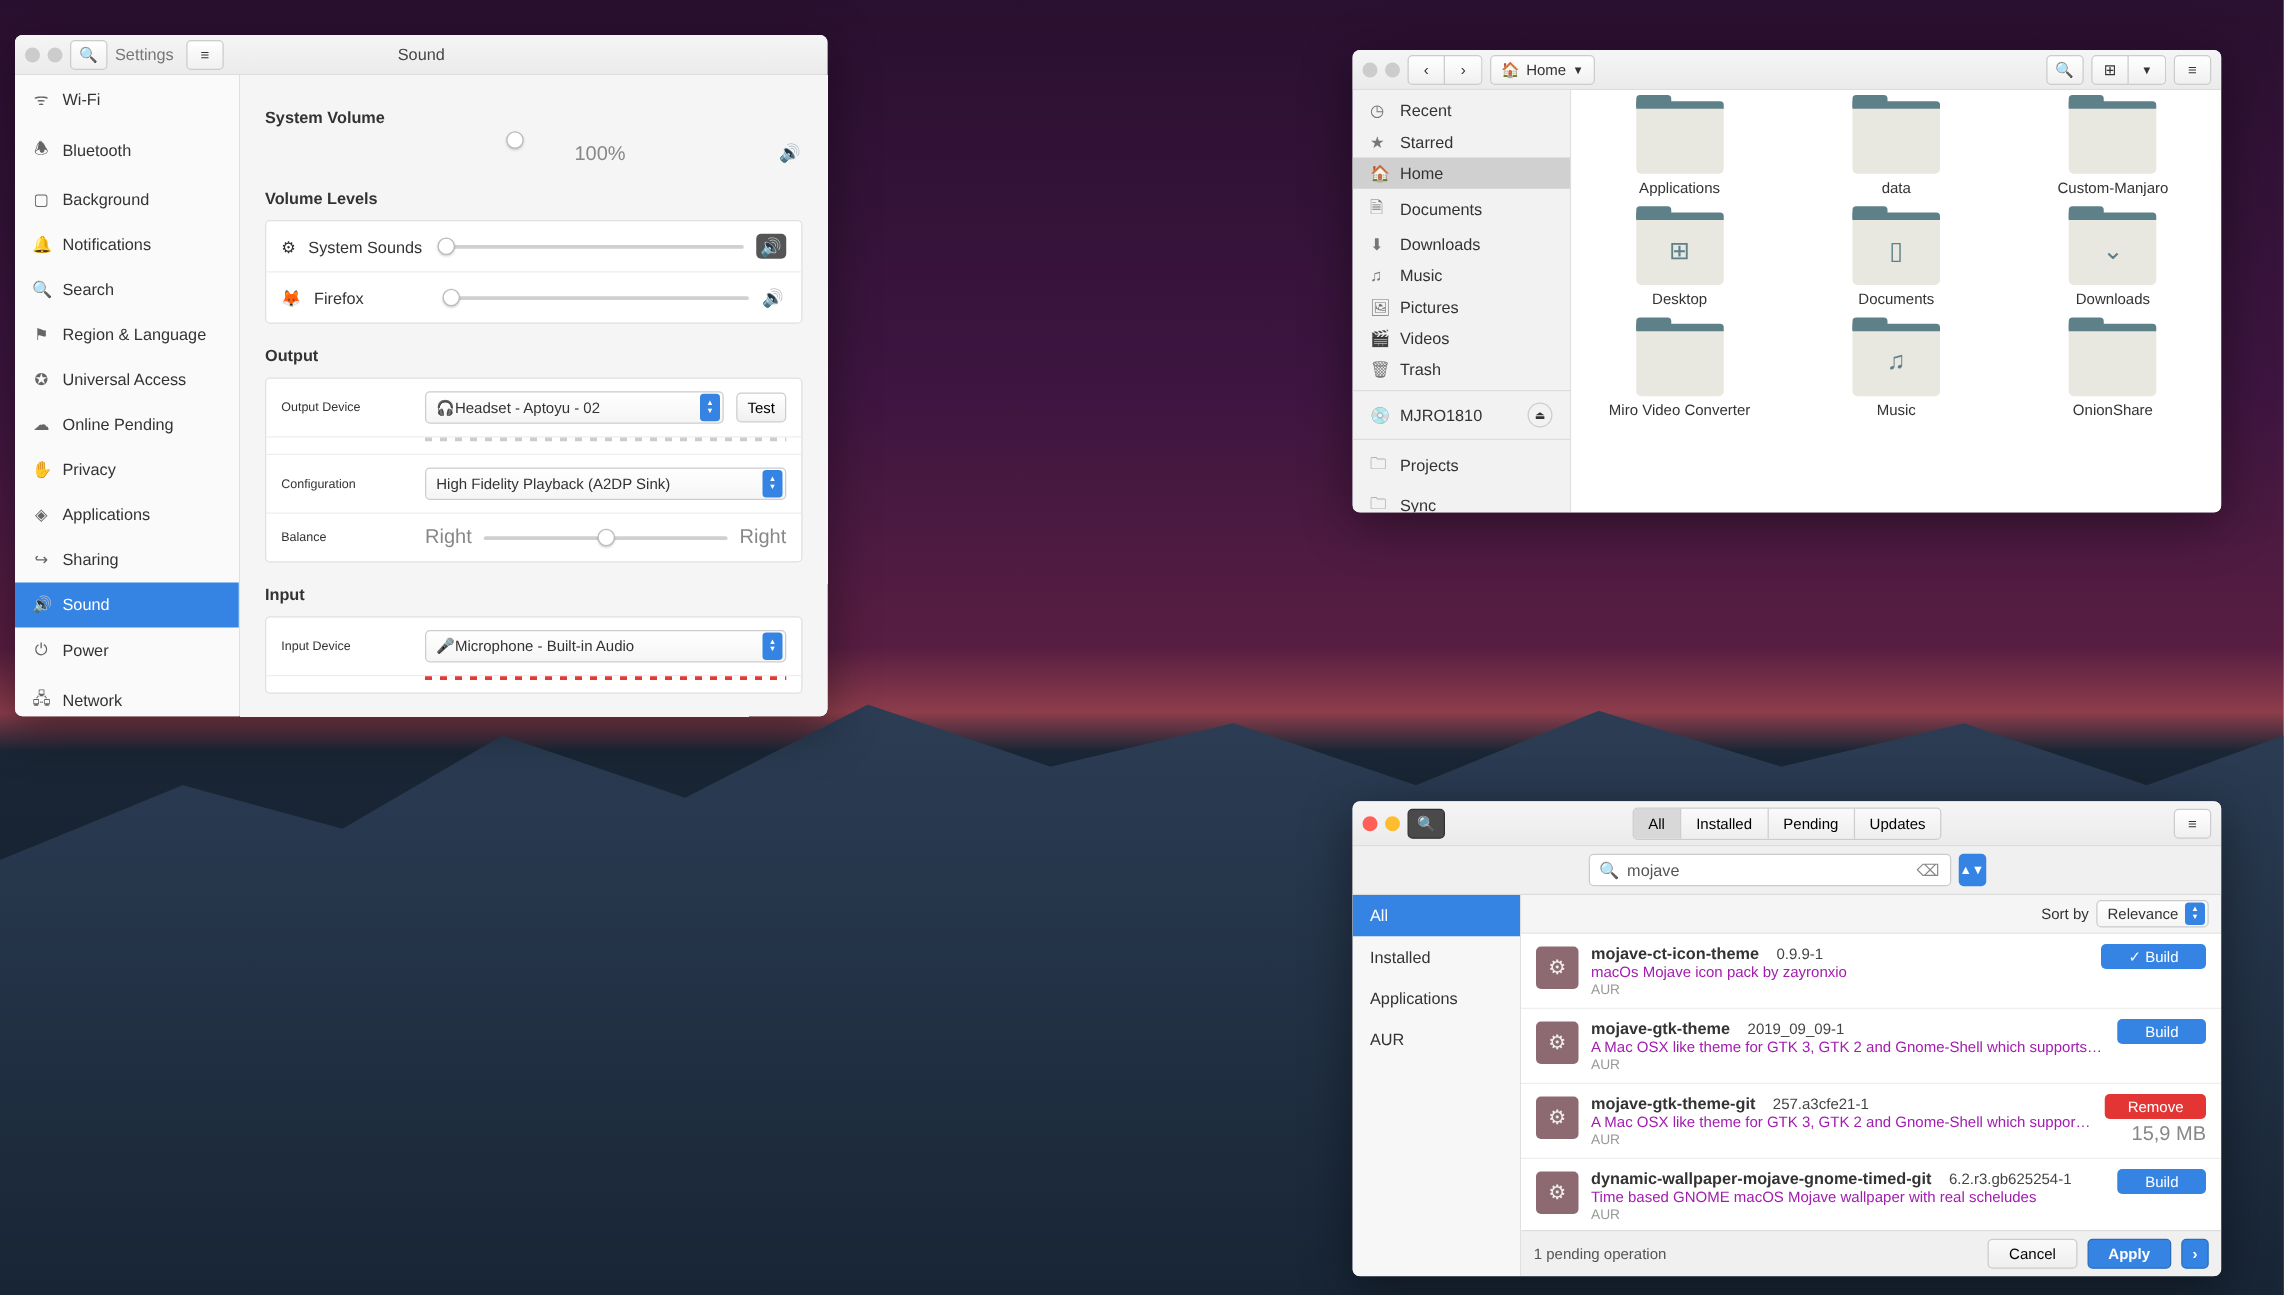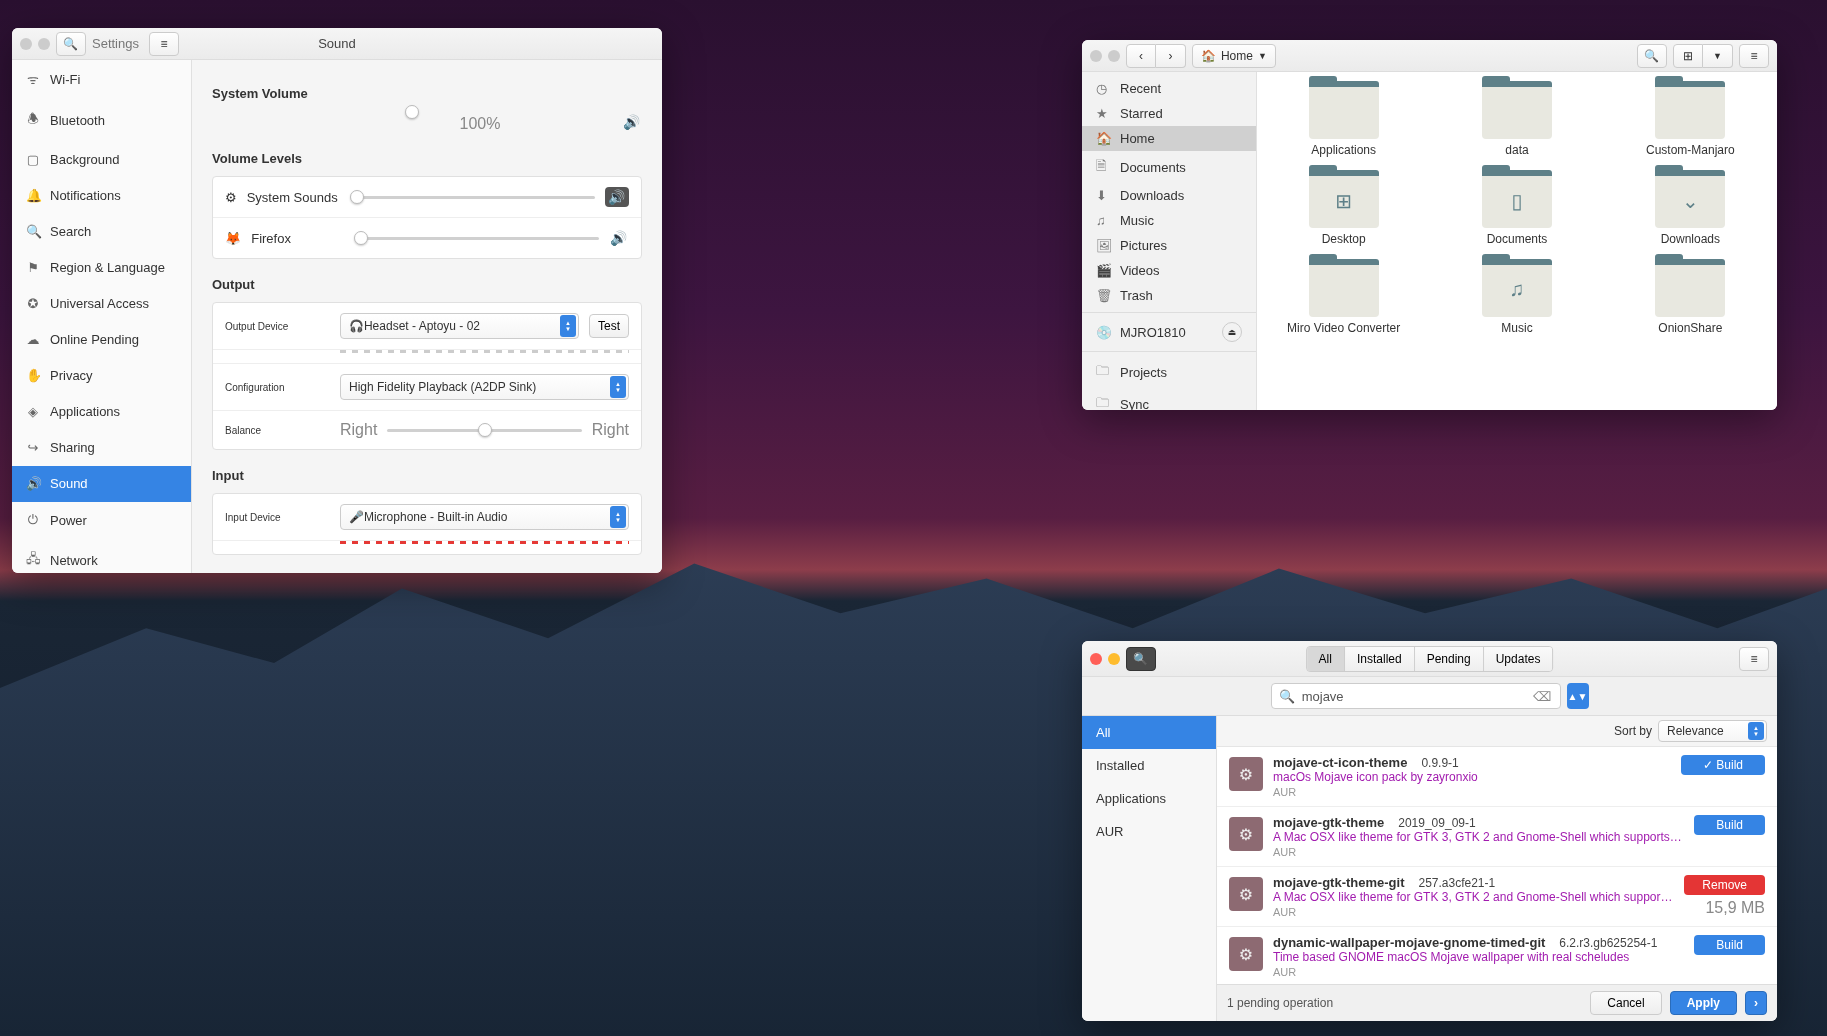--- a/index.html
+++ b/index.html
@@ -403,21 +403,21 @@
   <div class="pkg-body">
     <div class="pkg-sidebar" id="pkg-sb">
         <div class="pk-item active">All</div>
         <div class="pk-item">Installed</div>
         <div class="pk-item">Applications</div>
         <div class="pk-item">AUR</div>
       </div>
     <div class="pkg-main">
       <div class="pkg-sort">
         <span>Sort by</span>
-        <div class="select" style="flex:none;width:109px;height:22px">
+        <div class="select" style="flex:none;width:90px;height:22px">
           <span>Relevance</span>
           <span class="arrow" style="height:18px">▲<br>▼</span>
         </div>
       </div>
       <div class="pkg-list" id="pkg-list">
           <div class="pkg-row">
             <div class="pkg-ic">⚙</div>
     <div class="pkg-info">
       <div><span class="pkg-name">mojave-ct-icon-theme</span><span class="pkg-ver">0.9.9-1</span></div>
       <div class="pkg-desc">macOs Mojave icon pack by zayronxio</div>

